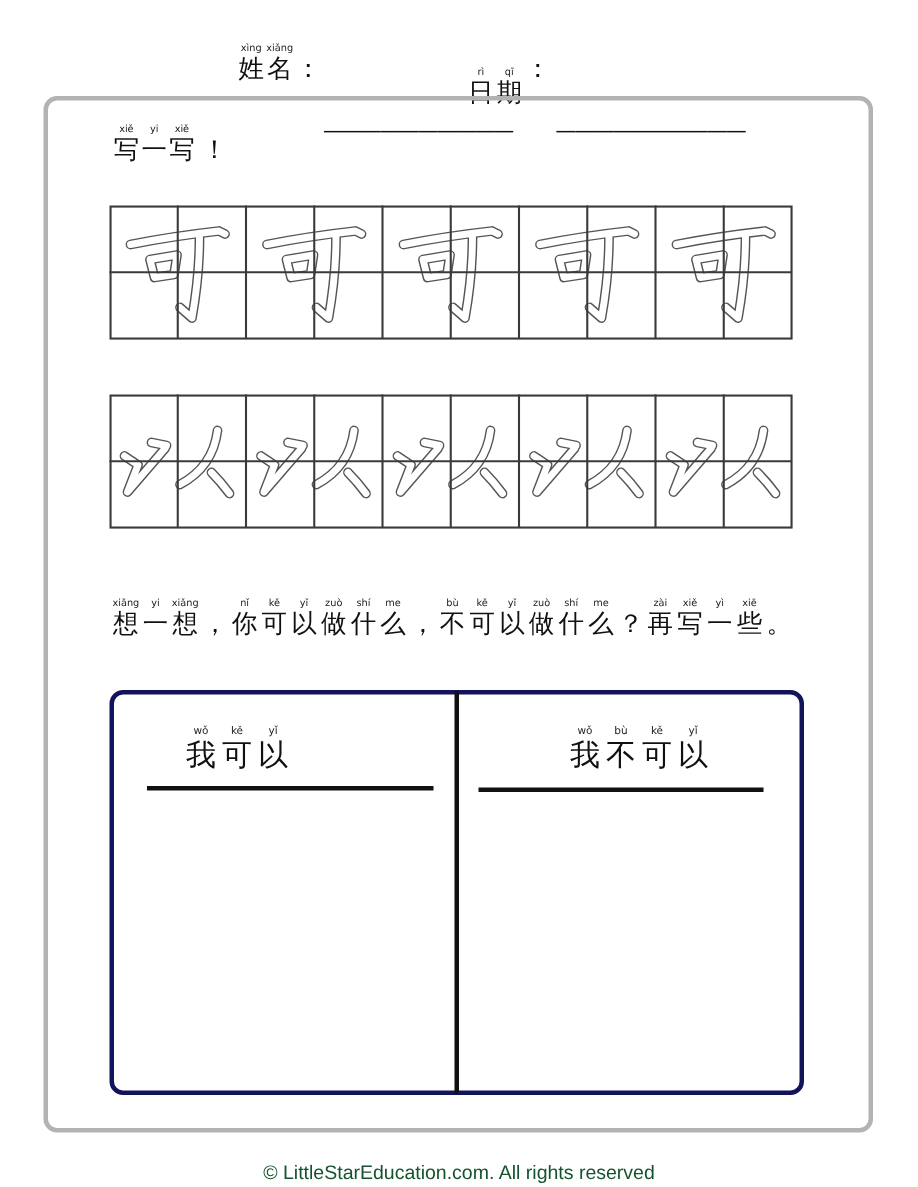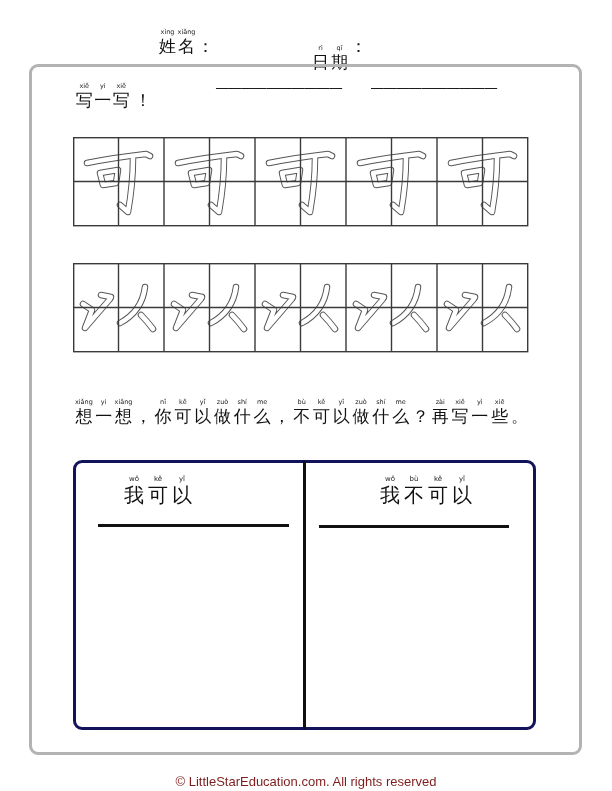--- a/index.html
+++ b/index.html
@@ -16,24 +16,24 @@
   .frame { left:29px; top:64px; width:553px; height:691px; box-sizing:border-box;
            border:3px solid #b3b3b3; border-radius:9px; }
   .s1-unit { width:18.5px; }
   .excl { font-size:17px; line-height:19px; font-family:"DejaVu Serif", serif; margin-left:4px; }
   .trace-row { left:73px; width:456px; height:90px; overflow:visible; }
   .p-unit { width:19.8px; }
   .box { left:73px; top:460px; width:463px; height:270px; box-sizing:border-box;
          border:3px solid #13135c; border-radius:9px; }
   .divider { left:303px; top:461px; width:2.5px; height:268px; background:#111; }
   .t-unit { width:24px; }
-  .t-unit .py { font-size:7px; height:10px; line-height:10px; }
+  .t-unit .py { font-size:7px; height:10px; line-height:10px;margin-top:8px; }
   .t-unit .hz { font-size:20px; line-height:22px; }
   .writeline { height:3px; background:#111; }
-  .footer { left:0; top:774px; width:612px; text-align:center; font-size:13px; color:#7f1d1d;
+  .footer { left:0; top:774px; width:612px; text-align:center; font-size:13px; color:#14532d;
             font-family:"Liberation Sans", sans-serif; }
 </style>
 </head>
 <body>
 
 <div class="abs" style="left:158px;top:28px;">
   <span class="ruby h-unit"><span class="py">xìng</span><span class="hz">姓</span></span><span class="ruby h-unit"><span class="py">xiǎng</span><span class="hz">名</span></span>
 </div>
 <span class="abs colon" style="left:197px;top:37px;">：</span>
 <span class="abs blank" style="left:216px;top:37px;">__________</span>

